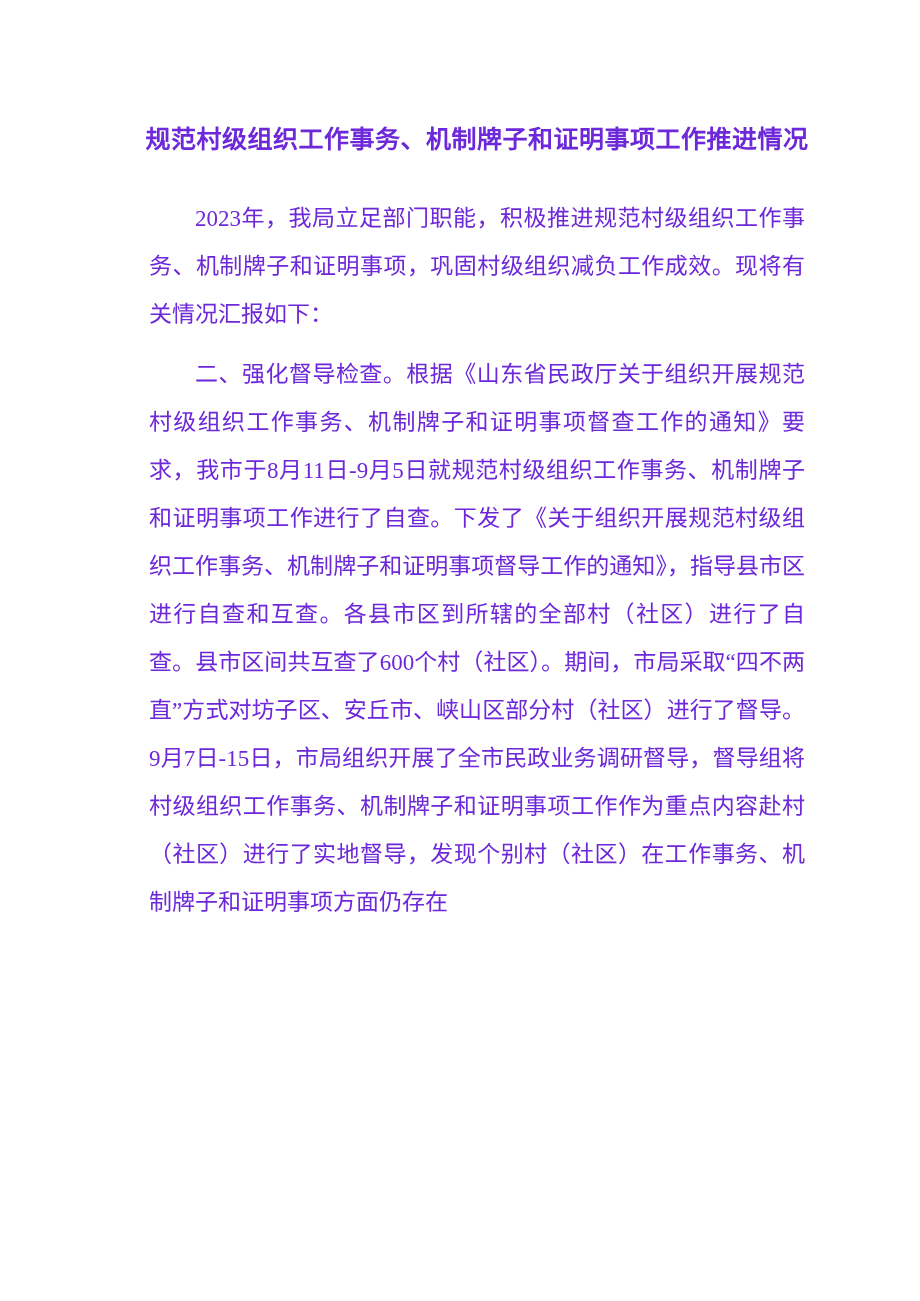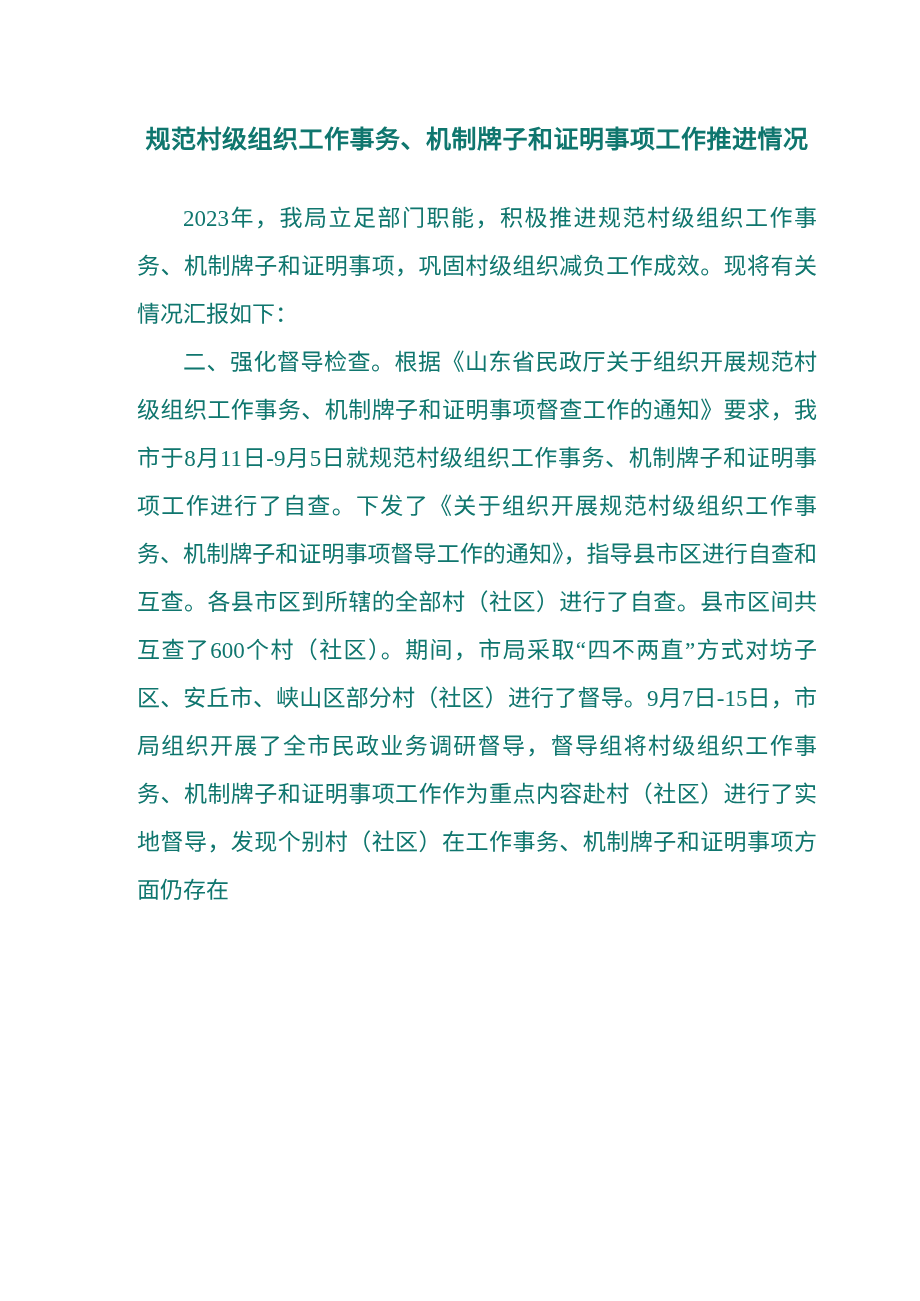--- a/index.html
+++ b/index.html
@@ -7,35 +7,35 @@
     padding: 0;
     background: #ffffff;
   }
   .page {
     position: relative;
     width: 920px;
     height: 1301px;
     background: #ffffff;
     box-sizing: border-box;
     padding: 116px 103px 0 137px;
-    color: #0f766e;
+    color: #6d28d9;
     font-family: "Liberation Serif", "DejaVu Serif", serif;
     overflow: hidden;
   }
   .doc-title {
     margin: 0 0 31px 0;
     font-size: 25px;
     font-weight: bold;
     line-height: 48px;
     text-align: center;
     white-space: nowrap;
     letter-spacing: 0.5px;
   }
   .doc-paragraph {
-    margin: 0;
+    margin: 12px;
     font-size: 23px;
     line-height: 48px;
     text-align: justify;
     text-justify: inter-ideograph;
     text-indent: 2em;
     word-break: break-all;
   }
 </style>
 </head>
 <body>

